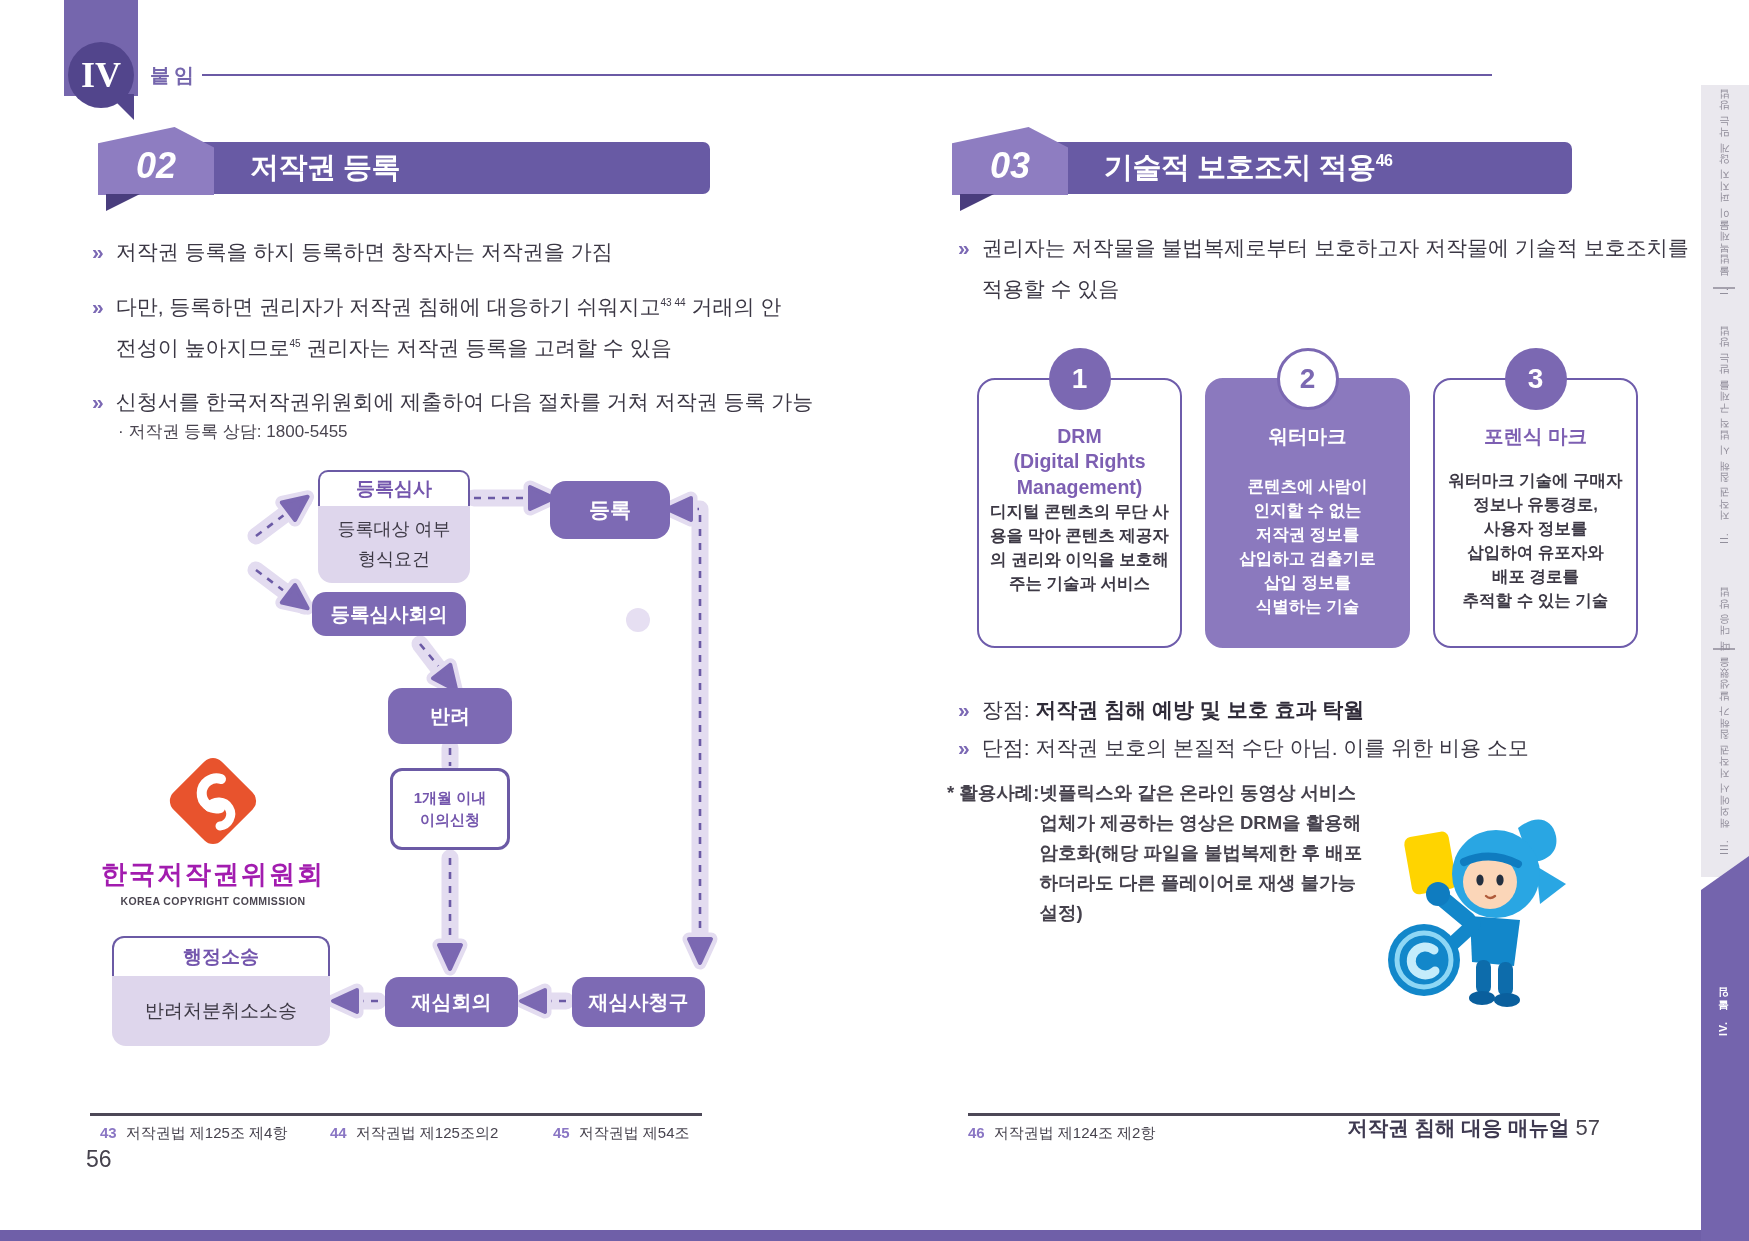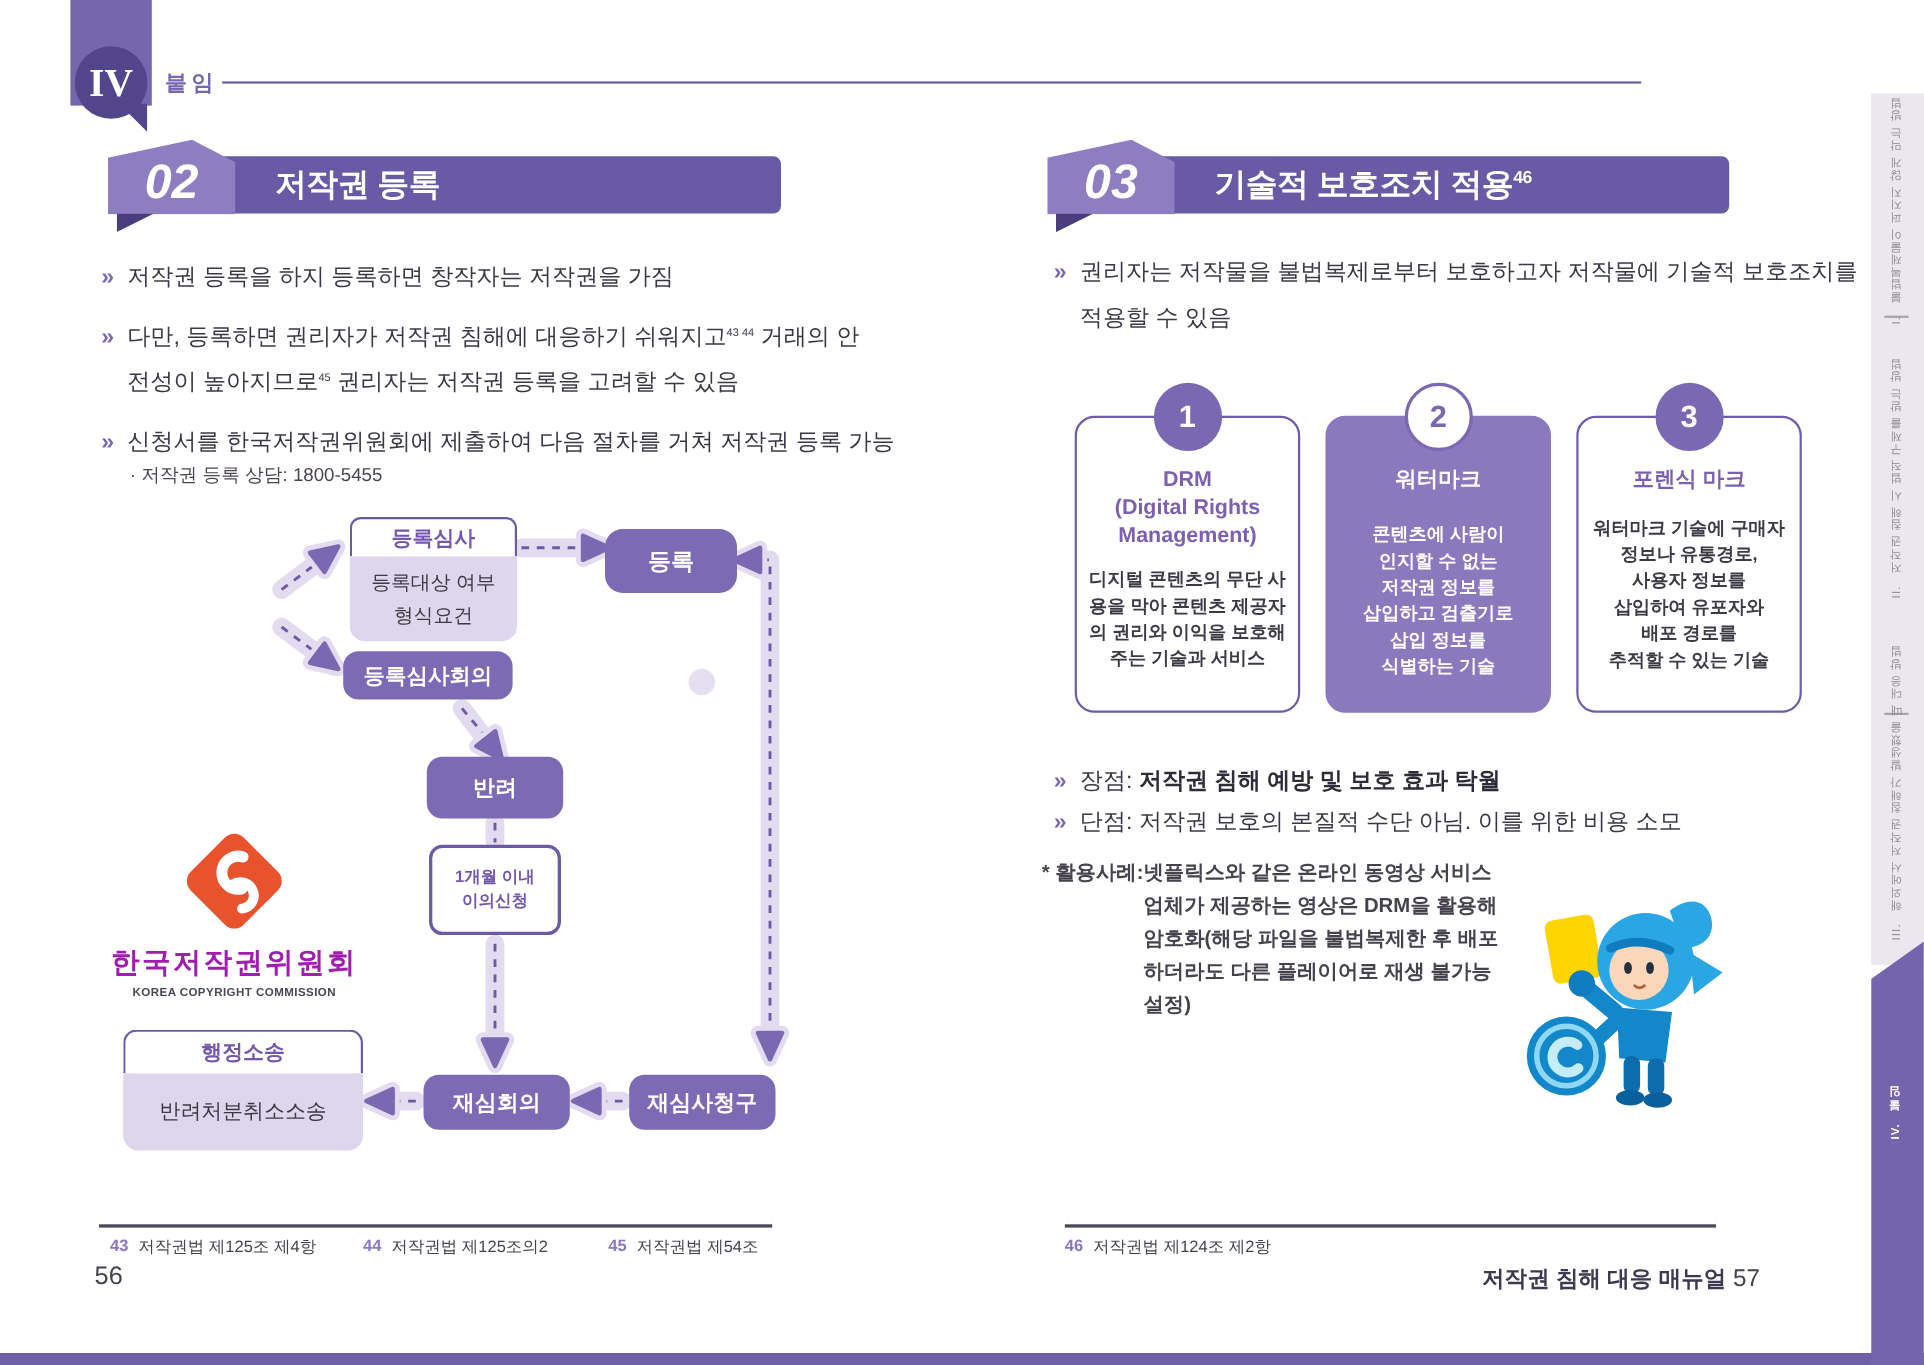--- a/index.html
+++ b/index.html
@@ -14,21 +14,21 @@
                   font-family:"Liberation Serif",serif;font-weight:700;font-size:36px;
                   display:flex;align-items:center;justify-content:center;}
   .chapter-label{left:150px;top:62px;font-size:20px;color:#7566ad;font-weight:700;letter-spacing:4px;}
   .header-line{left:202px;top:74px;width:1290px;height:2px;background:#6b5aa5;}
 
   
   .sec-banner{height:52px;background:#685aa4;border-radius:7px;color:#fff;display:flex;align-items:center;}
   .sec-title{font-size:29px;font-weight:800;letter-spacing:-0.5px;white-space:nowrap;}
   .sec-title sup{font-size:16px;font-weight:700;}
   .sec-badge{width:116px;height:68px;background:#8e7dc1;clip-path:polygon(0 24%,66% 0,100% 30%,100% 100%,0 100%);
-             color:#fff;font-size:44px;font-weight:800;font-style:italic;
+             color:#fff;font-size:36px;font-weight:800;font-style:italic;
              display:flex;align-items:center;justify-content:center;padding-top:10px;box-sizing:border-box;}
   .sec-fold{width:34px;height:17px;background:#493d7d;clip-path:polygon(0 0,100% 0,0 100%);}
 
   
   .bullet{display:flex;gap:12px;font-size:21px;color:#3b3744;font-weight:500;line-height:1.95;}
   .bullet .mk{color:#7b68b4;font-weight:700;}
   .bullet .btext{white-space:pre;}
   sup{font-size:10px;}
   .subnote{font-size:17px;color:#4a4550;}
   .bold-part{font-weight:800;color:#2f2b38;}
@@ -55,33 +55,33 @@
   .card{position:absolute;top:378px;width:205px;height:270px;border-radius:18px;background:#fff;
         border:2.5px solid #6e5cab;box-sizing:border-box;}
   .card.filled{background:#8b79be;border-color:#8b79be;}
   .card-circle{position:absolute;top:-32px;left:50%;transform:translateX(-50%);width:62px;height:62px;border-radius:50%;
                background:#7b68b2;color:#fff;font-size:28px;font-weight:800;
                display:flex;align-items:center;justify-content:center;box-sizing:border-box;}
   .card-circle.inv{background:#fff;border:3px solid #7b68b2;color:#7b68b2;}
   .card-title{margin-top:44px;text-align:center;font-weight:800;font-size:19.5px;line-height:1.3;
               white-space:pre-line;color:#7d5fb2;}
   .card.filled .card-title{color:#fff;}
-  .card-body{margin-top:16px;text-align:center;font-weight:700;font-size:16.5px;line-height:1.45;
+  .card-body{text-align:center;font-weight:700;font-size:16.5px;line-height:1.45;
              white-space:pre-line;color:#3d3945;}
   .card.filled .card-body{color:#fff;}
 
   .usecase{display:flex;font-size:18.5px;color:#46424d;line-height:1.62;}
   .usecase .uc-text{white-space:pre;}
 
   
   .fn-line{height:2.5px;background:#4d4857;}
   .footnote{display:flex;gap:9px;font-size:15px;color:#47434e;}
   .footnote .fn-num{color:#8a76c4;font-weight:700;}
   .page-num{font-size:23px;color:#46424d;}
-  .r-footer{left:1100px;top:1148px;width:500px;text-align:right;font-size:22px;color:#46424d;white-space:nowrap;}
+  .r-footer{left:1100px;top:1114px;width:500px;text-align:right;font-size:22px;color:#46424d;white-space:nowrap;}
   .r-footer .ft-title{font-weight:800;color:#3e3950;font-size:20.5px;}
   .bottom-bar{left:0;top:1230px;width:1749px;height:11px;background:#6f5fa8;}
 
   
   .side-gray{left:1701px;top:85px;width:48px;height:792px;background:#eae8ee;}
   .side-purple{left:1701px;top:856px;width:48px;height:385px;background:#7464ad;
                clip-path:polygon(0 34px,100% 0,100% 100%,0 100%);}
   .v-label{position:absolute;writing-mode:vertical-rl;transform:rotate(180deg);
            font-size:10.5px;color:#8f8b98;letter-spacing:1px;left:1717px;width:16px;text-align:center;white-space:nowrap;}
   .v-label.active{color:#ffffff;font-weight:700;left:1716px;}

